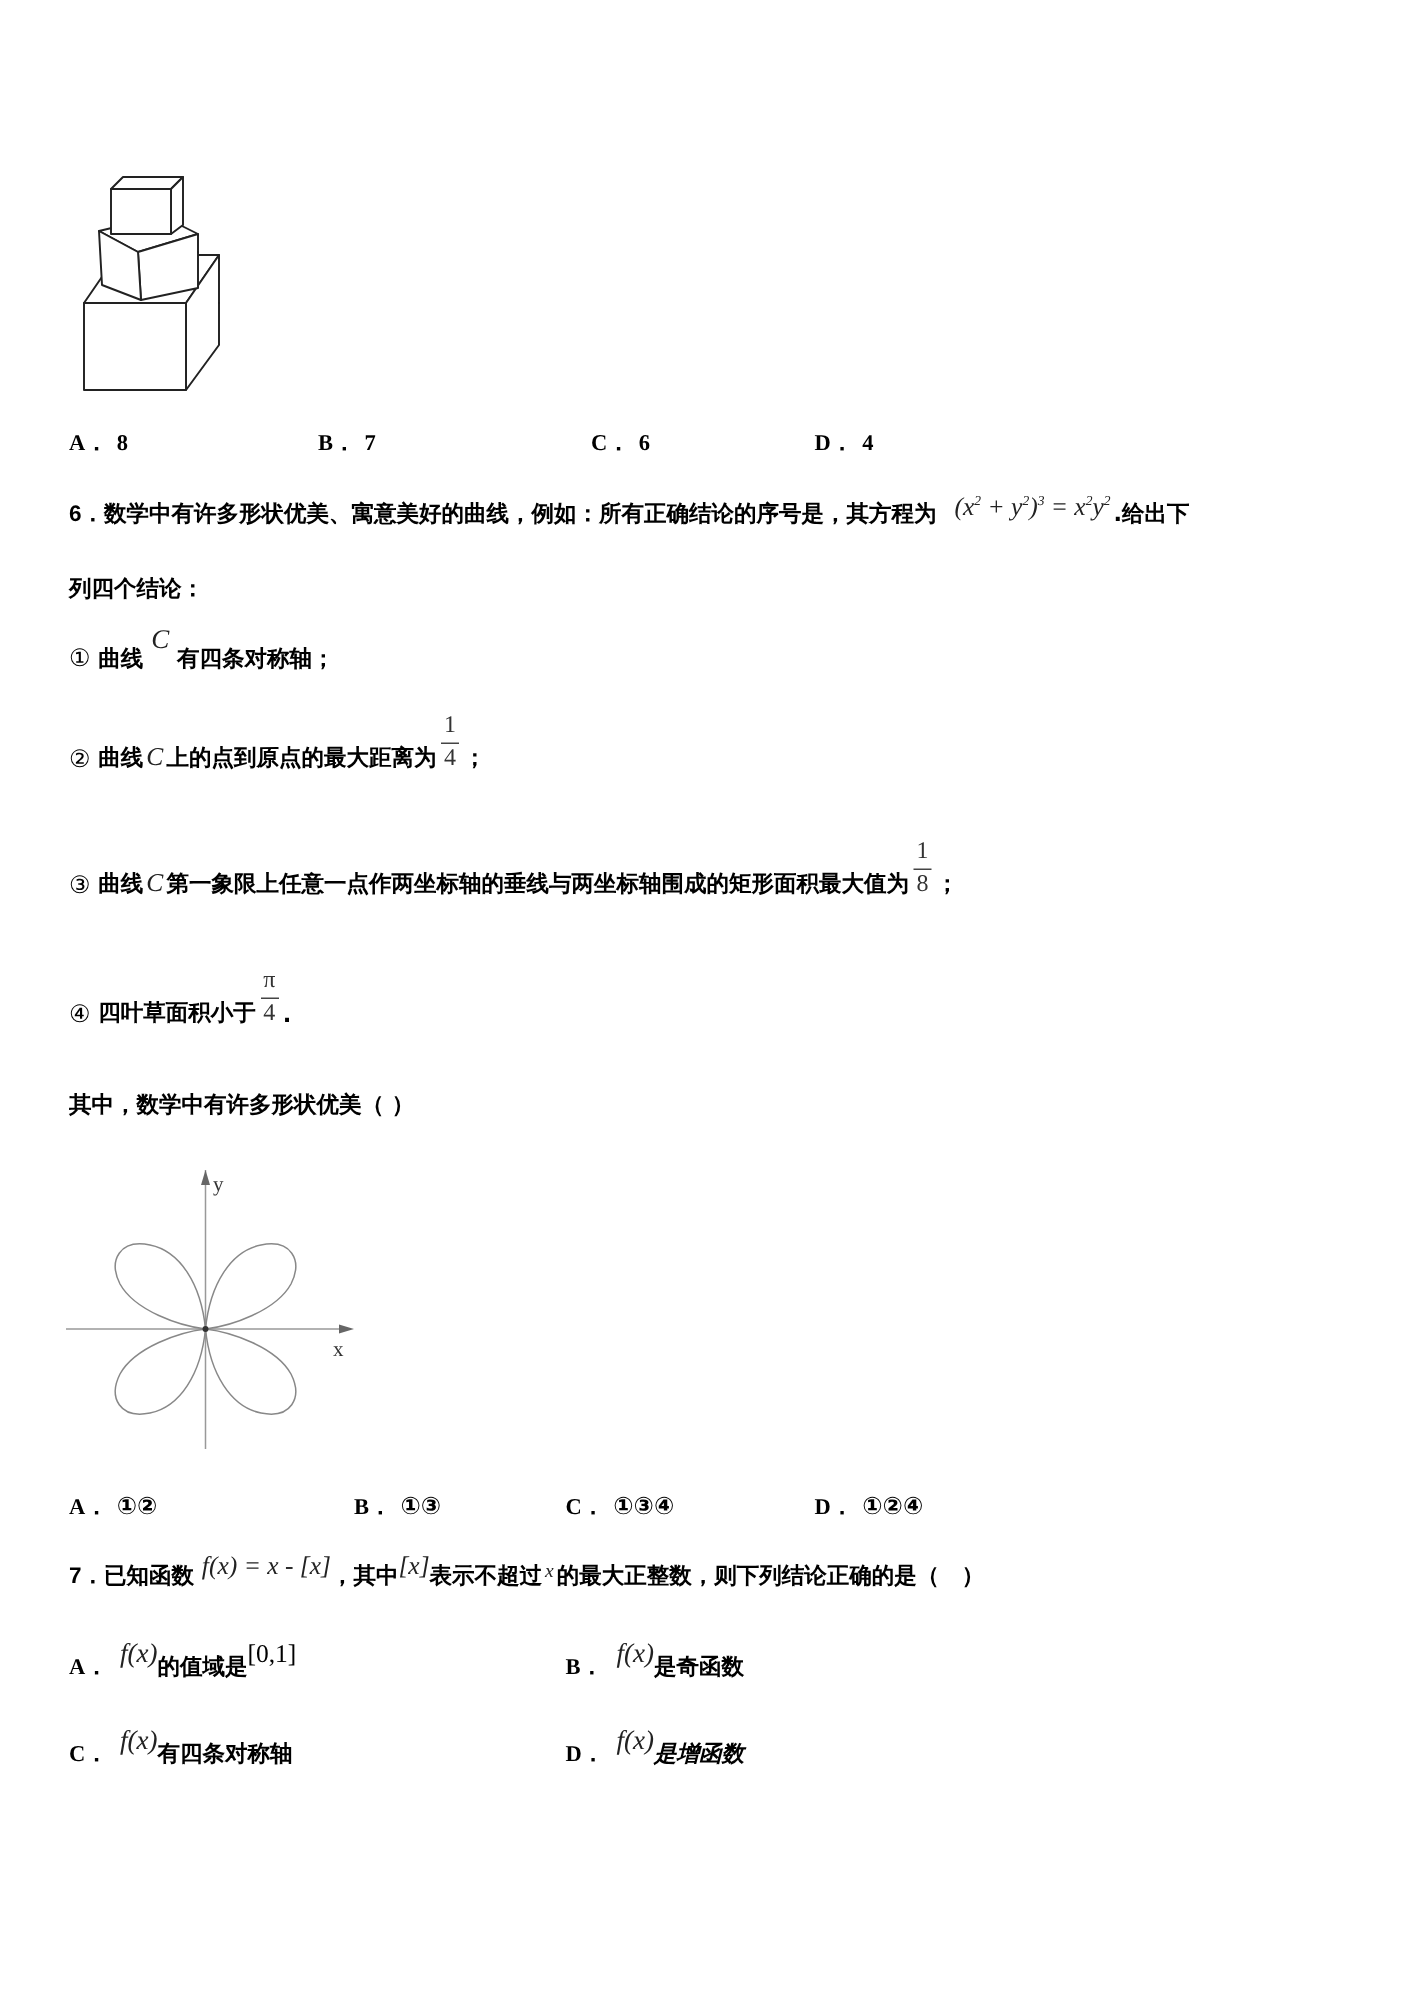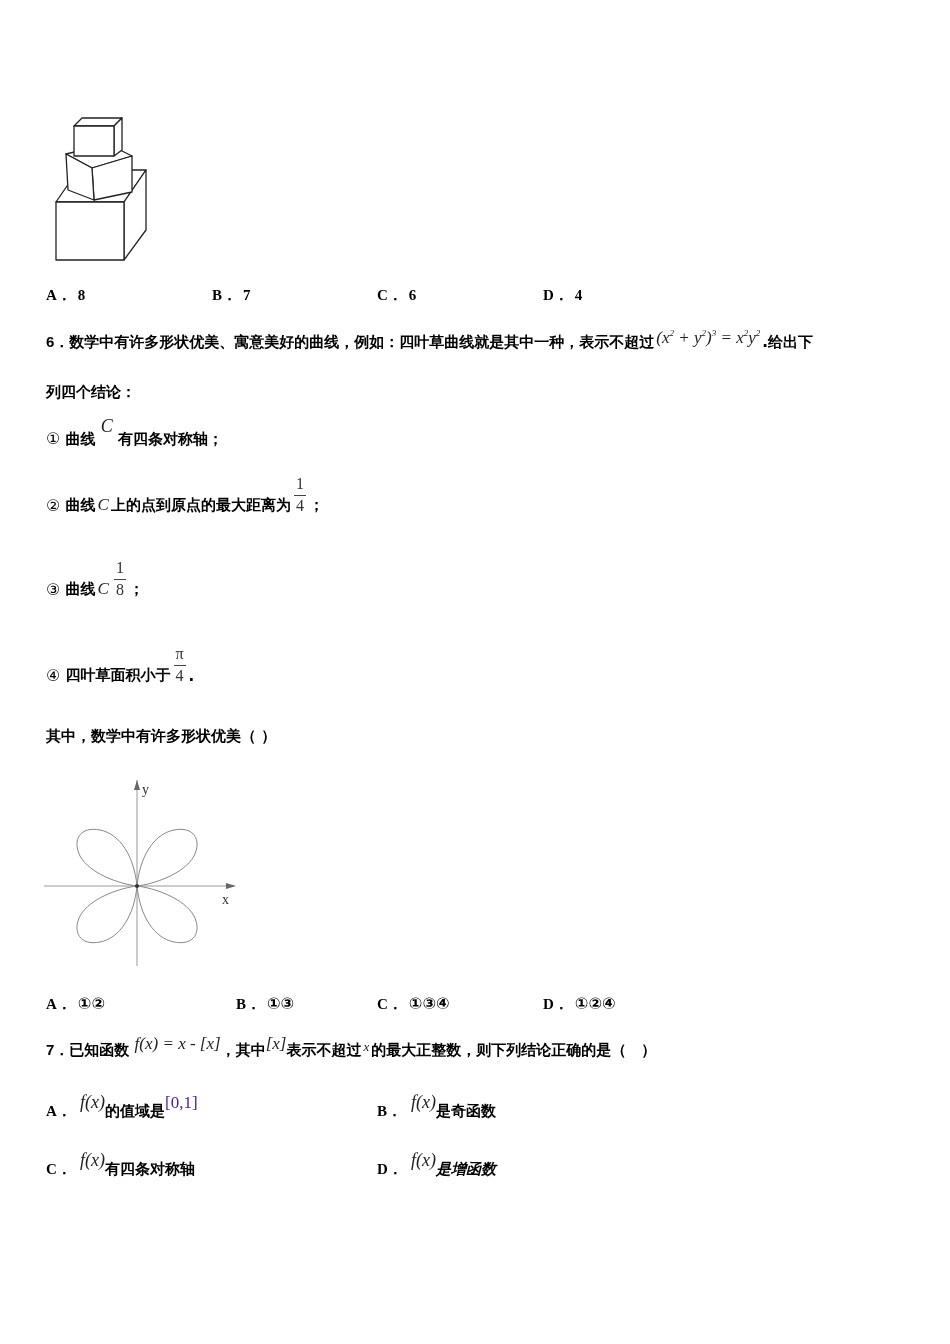--- a/index.html
+++ b/index.html
@@ -2,21 +2,21 @@
 <html><head>
 <meta charset="utf-8">
 <style>
   html, body { margin: 0; padding: 0; background: #ffffff; }
   body { width: 950px; height: 1344px; position: relative; overflow: hidden;
          font-family: "DejaVu Sans", "Liberation Sans", sans-serif; color: #000; }
   .abs { position: absolute; }
   .cn { font-weight: bold; font-size: 15px; white-space: nowrap; }
   .latin { font-family: "Liberation Serif", "DejaVu Serif", serif; font-weight: bold; font-size: 15px; }
   .math { font-family: "Liberation Serif", "DejaVu Serif", serif; font-style: italic; font-weight: normal; color: #222; }
-  .mathr { font-family: "Liberation Serif", "DejaVu Serif", serif; font-style: normal; font-weight: normal; color: #4c1d95; }
+  .mathr { font-family: "Liberation Serif", "DejaVu Serif", serif; font-style: normal; font-weight: normal; color: #000000; }
   .frac { display: inline-flex; flex-direction: column; align-items: center; vertical-align: middle;
           font-family: "Liberation Serif", "DejaVu Serif", serif; font-size: 16px; font-weight: normal; color: #333; line-height: 1.05; }
   .frac .bar { width: 12px; border-top: 1px solid #444; margin: 2px 0; }
   .opt { position: absolute; font-size: 15px; white-space: nowrap; }
   .opt .letter { font-family: "Liberation Serif", "DejaVu Serif", serif; font-weight: bold; }
   .opt .val { font-weight: bold; margin-left: 6px; }
   .circ { font-family: "DejaVu Sans", sans-serif; font-weight: normal; font-size: 16px; }
   sup { font-size: 9px; }
 </style>
 </head>
@@ -38,50 +38,50 @@
     <rect x="26" y="14" width="40" height="30"></rect>
   </g>
 </svg>
 
 <div class="opt" style="left:46px;top:286px;">
   <span class="letter">A．</span><span class="val latin">8</span>
 </div>
 <div class="opt" style="left:212px;top:286px;">
   <span class="letter">B．</span><span class="val latin">7</span>
 </div>
-<div class="opt" style="left:377px;top:286px;">
+<div class="opt" style="left:394px;top:286px;">
   <span class="letter">C．</span><span class="val latin">6</span>
 </div>
 <div class="opt" style="left:543px;top:286px;">
   <span class="letter">D．</span><span class="val latin">4</span>
 </div>
 
 <div class="abs cn" style="left:46px;top:332px;">
-  <span style="font-family:'Liberation Sans',sans-serif;">6．</span><span>数学中有许多形状优美、寓意美好的曲线，例如：四叶草曲线就是其中一种，表示不超过</span><span class="math" style="font-size:17px;position:relative;top:-4px;padding:0 2px;">(<span>x</span><sup>2</sup> + y<sup>2</sup>)<sup>3</sup> = x<sup>2</sup>y<sup>2</sup></span><span>.给出下</span>
+  <span style="font-family:'Liberation Sans',sans-serif;">6．</span><span>数学中有许多形状优美、寓意美好的曲线，例如：所有正确结论的序号是，其方程为</span><span class="math" style="font-size:17px;position:relative;top:-4px;padding:0 2px;margin-left:10px;">(<span>x</span><sup>2</sup> + y<sup>2</sup>)<sup>3</sup> = x<sup>2</sup>y<sup>2</sup></span><span>.给出下</span>
 </div>
 <div class="abs cn" style="left:46px;top:383px;">列四个结论：</div>
 
 <div class="abs cn" style="left:46px;top:428px;">
   <span class="circ">①</span>
   <span>曲线</span>
   <span class="math" style="font-size:18px;position:relative;top:-12px;">C</span>
   <span>有四条对称轴；</span>
 </div>
 
 <div class="abs cn" style="left:46px;top:476px;display:flex;align-items:flex-end;">
   <span class="circ">②</span>&nbsp;<span>曲线</span><span class="math" style="font-size:17px;margin:0 2px;">C</span><span>上的点到原点的最大距离为</span>
   <span class="frac" style="margin:0 3px;">
       <span>1</span>
       <span class="bar"></span>
       <span>4</span>
     </span><span>；</span>
 </div>
 
 <div class="abs cn" style="left:46px;top:560px;display:flex;align-items:flex-end;">
-  <span class="circ">③</span>&nbsp;<span>曲线</span><span class="math" style="font-size:17px;margin:0 2px;">C</span>
+  <span class="circ">③</span>&nbsp;<span>曲线</span><span class="math" style="font-size:17px;margin:0 2px;">C</span><span>第一象限上任意一点作两坐标轴的垂线与两坐标轴围成的矩形面积最大值为</span>
   <span class="frac" style="margin:0 3px;">
       <span>1</span>
       <span class="bar"></span>
       <span>8</span>
     </span><span>；</span>
 </div>
 
 <div class="abs cn" style="left:46px;top:646px;display:flex;align-items:flex-end;">
   <span class="circ">④</span>&nbsp;<span>四叶草面积小于</span>
   <span class="frac" style="margin:0 3px;">

